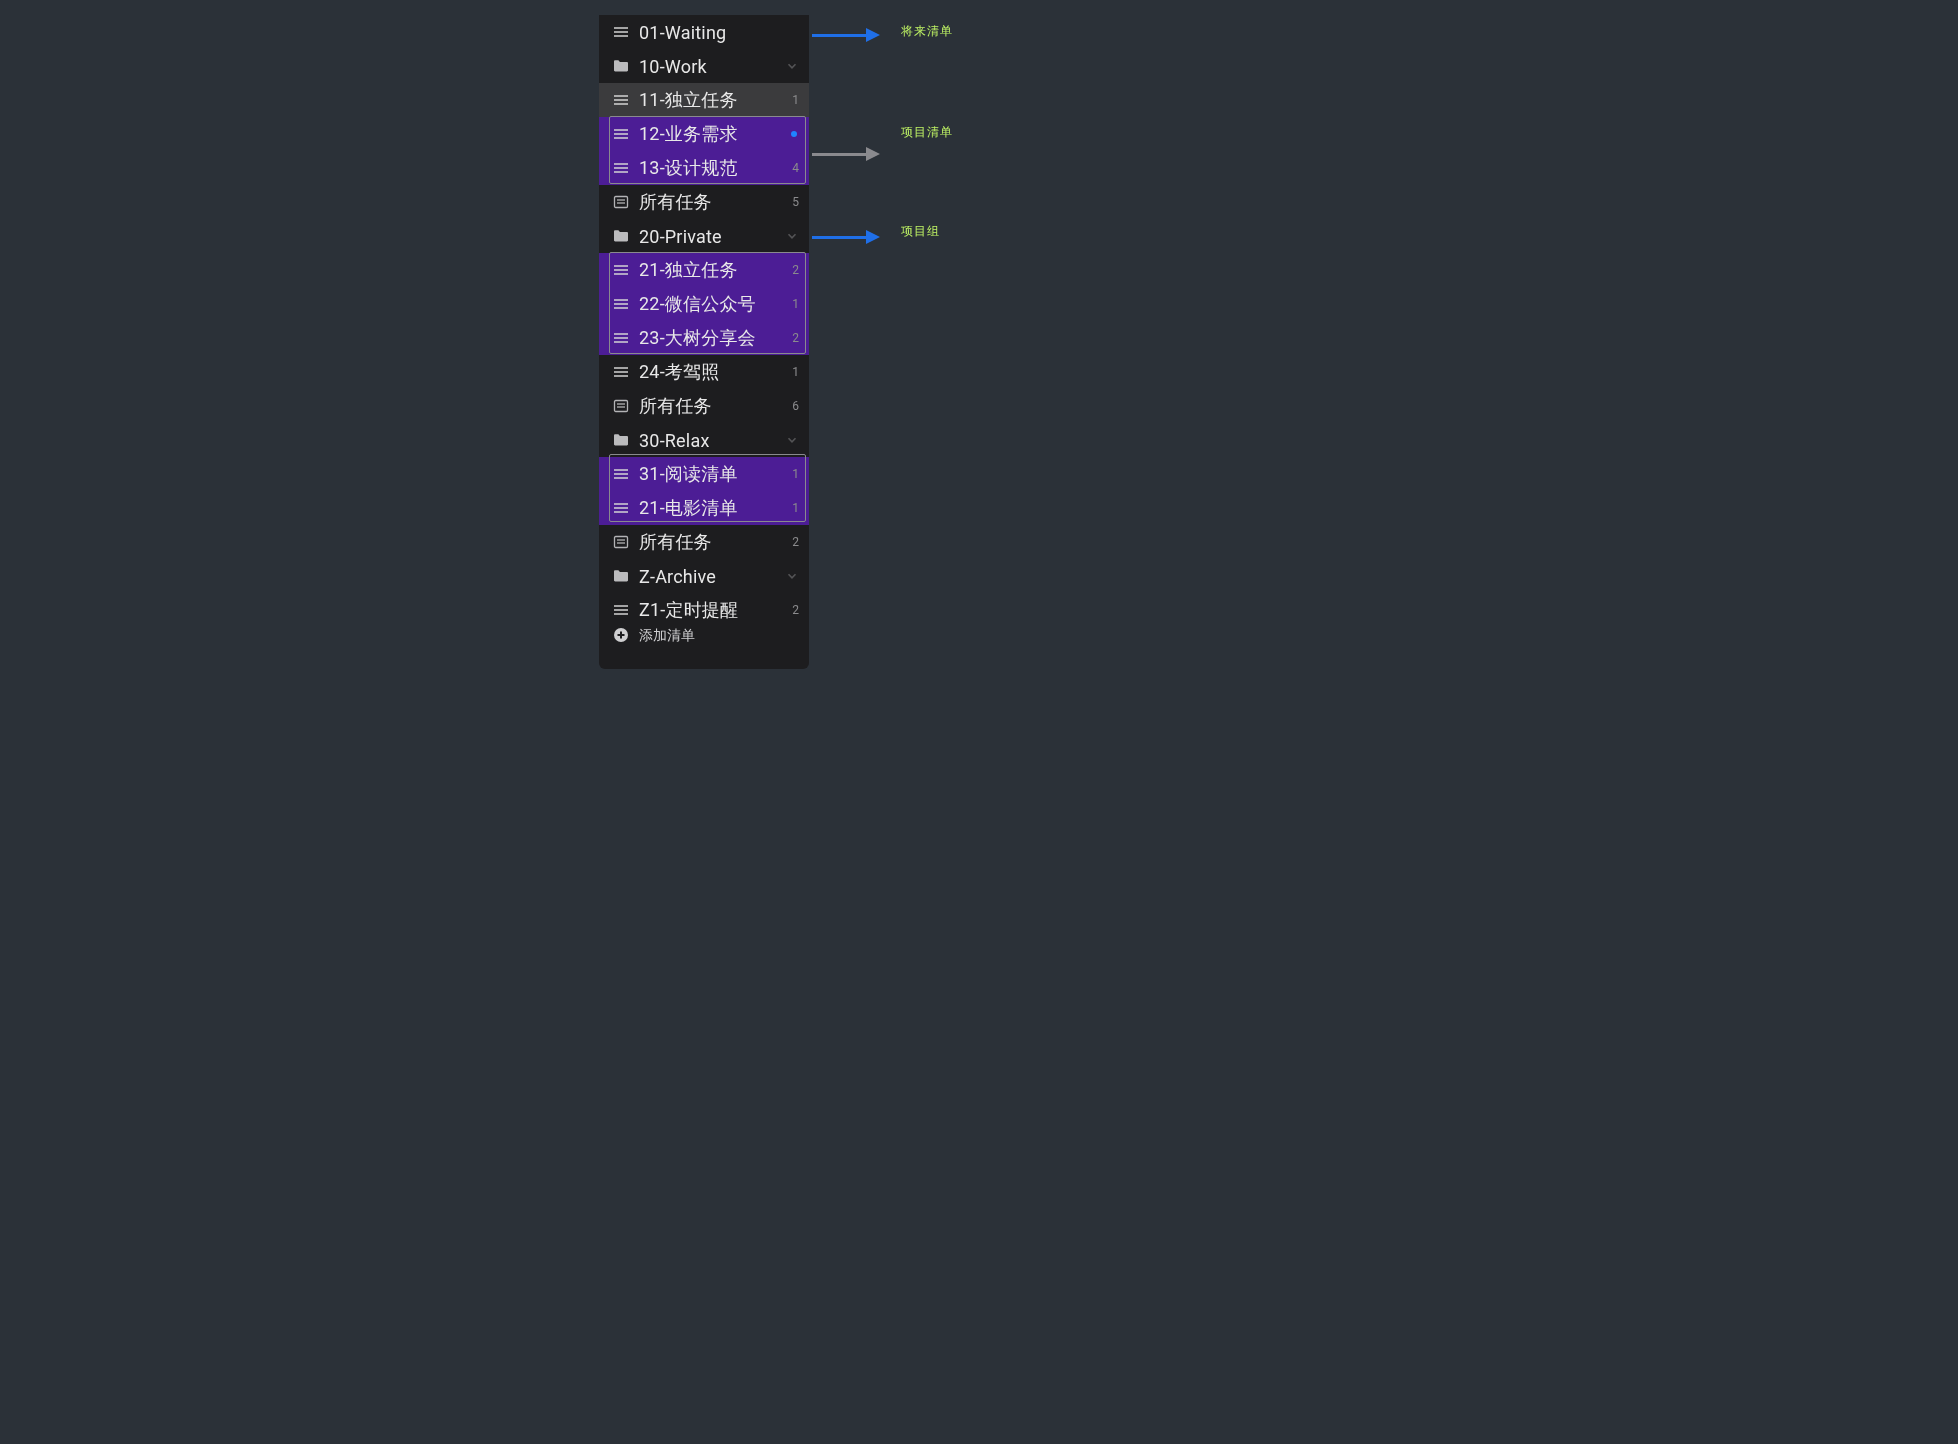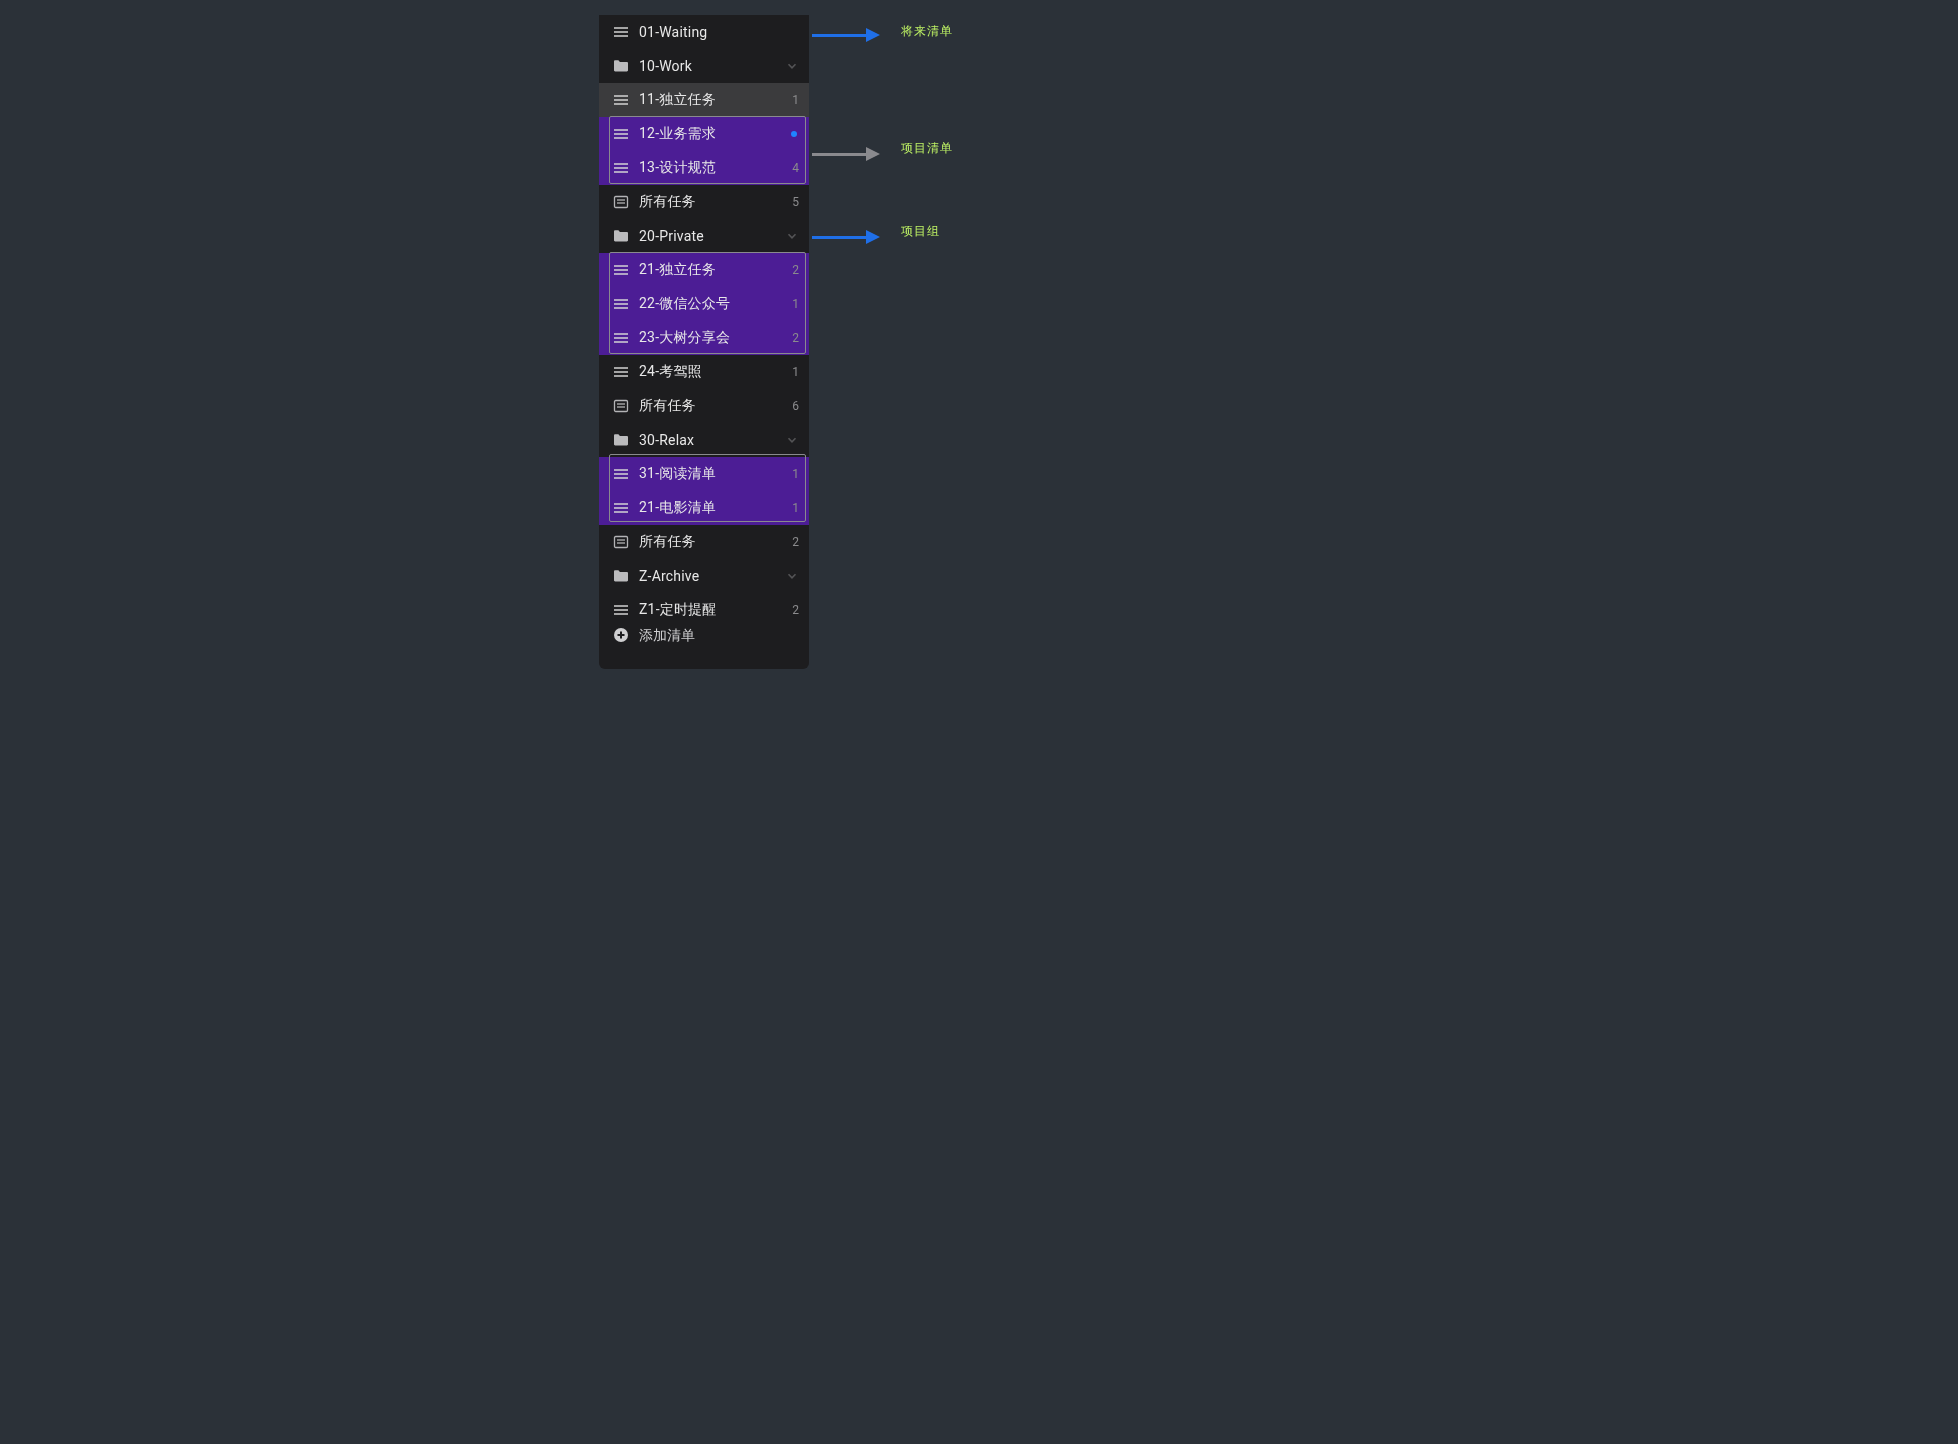--- a/index.html
+++ b/index.html
@@ -3,21 +3,21 @@
 <meta charset="utf-8">
 <style>
   html,body{margin:0;padding:0;background:#2b3138;font-family:-apple-system,BlinkMacSystemFont,"Segoe UI",Roboto,"Helvetica Neue",Arial,"PingFang SC","Hiragino Sans GB","Microsoft YaHei",sans-serif;font-size:17px;color:#eaeaea}
   .canvas{position:relative;width:1280px;height:945px;margin:0 auto;background:#2b3138;overflow:hidden}
   .sidebar{position:absolute;left:260px;top:15px;width:210px;background:#1d1d1f;border-radius:0 0 6px 6px;padding-bottom:8px}
   .row{position:relative;display:flex;align-items:center;height:34px;padding-left:14px;padding-right:10px;cursor:pointer;color:#e8e8e8;user-select:none}
   .row.child{padding-left:14px}
   .row.selected{background:#3b3b3d}
   .row.boxed{background:#4c1d95}
   .row .icon{width:16px;height:16px;display:flex;align-items:center;justify-content:center;flex:0 0 16px;margin-right:10px;opacity:.92}
-  .row .label{flex:1 1 auto;font-size:14px;letter-spacing:.2px;white-space:nowrap;overflow:hidden;text-overflow:ellipsis}
+  .row .label{flex:1 1 auto;font-size:18px;letter-spacing:.2px;white-space:nowrap;overflow:hidden;text-overflow:ellipsis}
   .row.folder .label{font-weight:400}
   .row .count{flex:0 0 auto;font-size:12px;color:#8b8b8d;min-width:12px;text-align:right}
   .row .dot{flex:0 0 auto;width:6px;height:6px;border-radius:50%;background:#1f84ff;margin-right:2px}
   .row .chev{flex:0 0 auto;width:14px;height:14px;opacity:.55}
   .group-box{position:absolute;border:1.5px solid #8a8a8e;border-radius:2px;pointer-events:none}
   .add-row{display:flex;height:34px;padding-left:14px;color:#cfcfd1;cursor:pointer}
   .add-row .icon{width:16px;height:16px;margin-right:10px}
   .add-row .label{font-size:14px}
 
   
@@ -268,21 +268,21 @@
   <div class="annot blue" style="left:473px;top:28px">
     <div class="arrow-line" style="width:54px"></div>
       <div class="arrow-head"></div>
   </div>
   <div class="annot-label" style="left:562px;top:23px">将来清单</div>
 
   <div class="annot grey" style="left:473px;top:147px">
     <div class="arrow-line" style="width:54px"></div>
       <div class="arrow-head"></div>
   </div>
-  <div class="annot-label" style="left:562px;top:140px">项目清单</div>
+  <div class="annot-label" style="left:562px;top:124px">项目清单</div>
 
   <div class="annot blue" style="left:473px;top:230px">
     <div class="arrow-line" style="width:54px"></div>
       <div class="arrow-head"></div>
   </div>
   <div class="annot-label" style="left:562px;top:223px">项目组</div>
 
 </div>
 
 </body></html>

